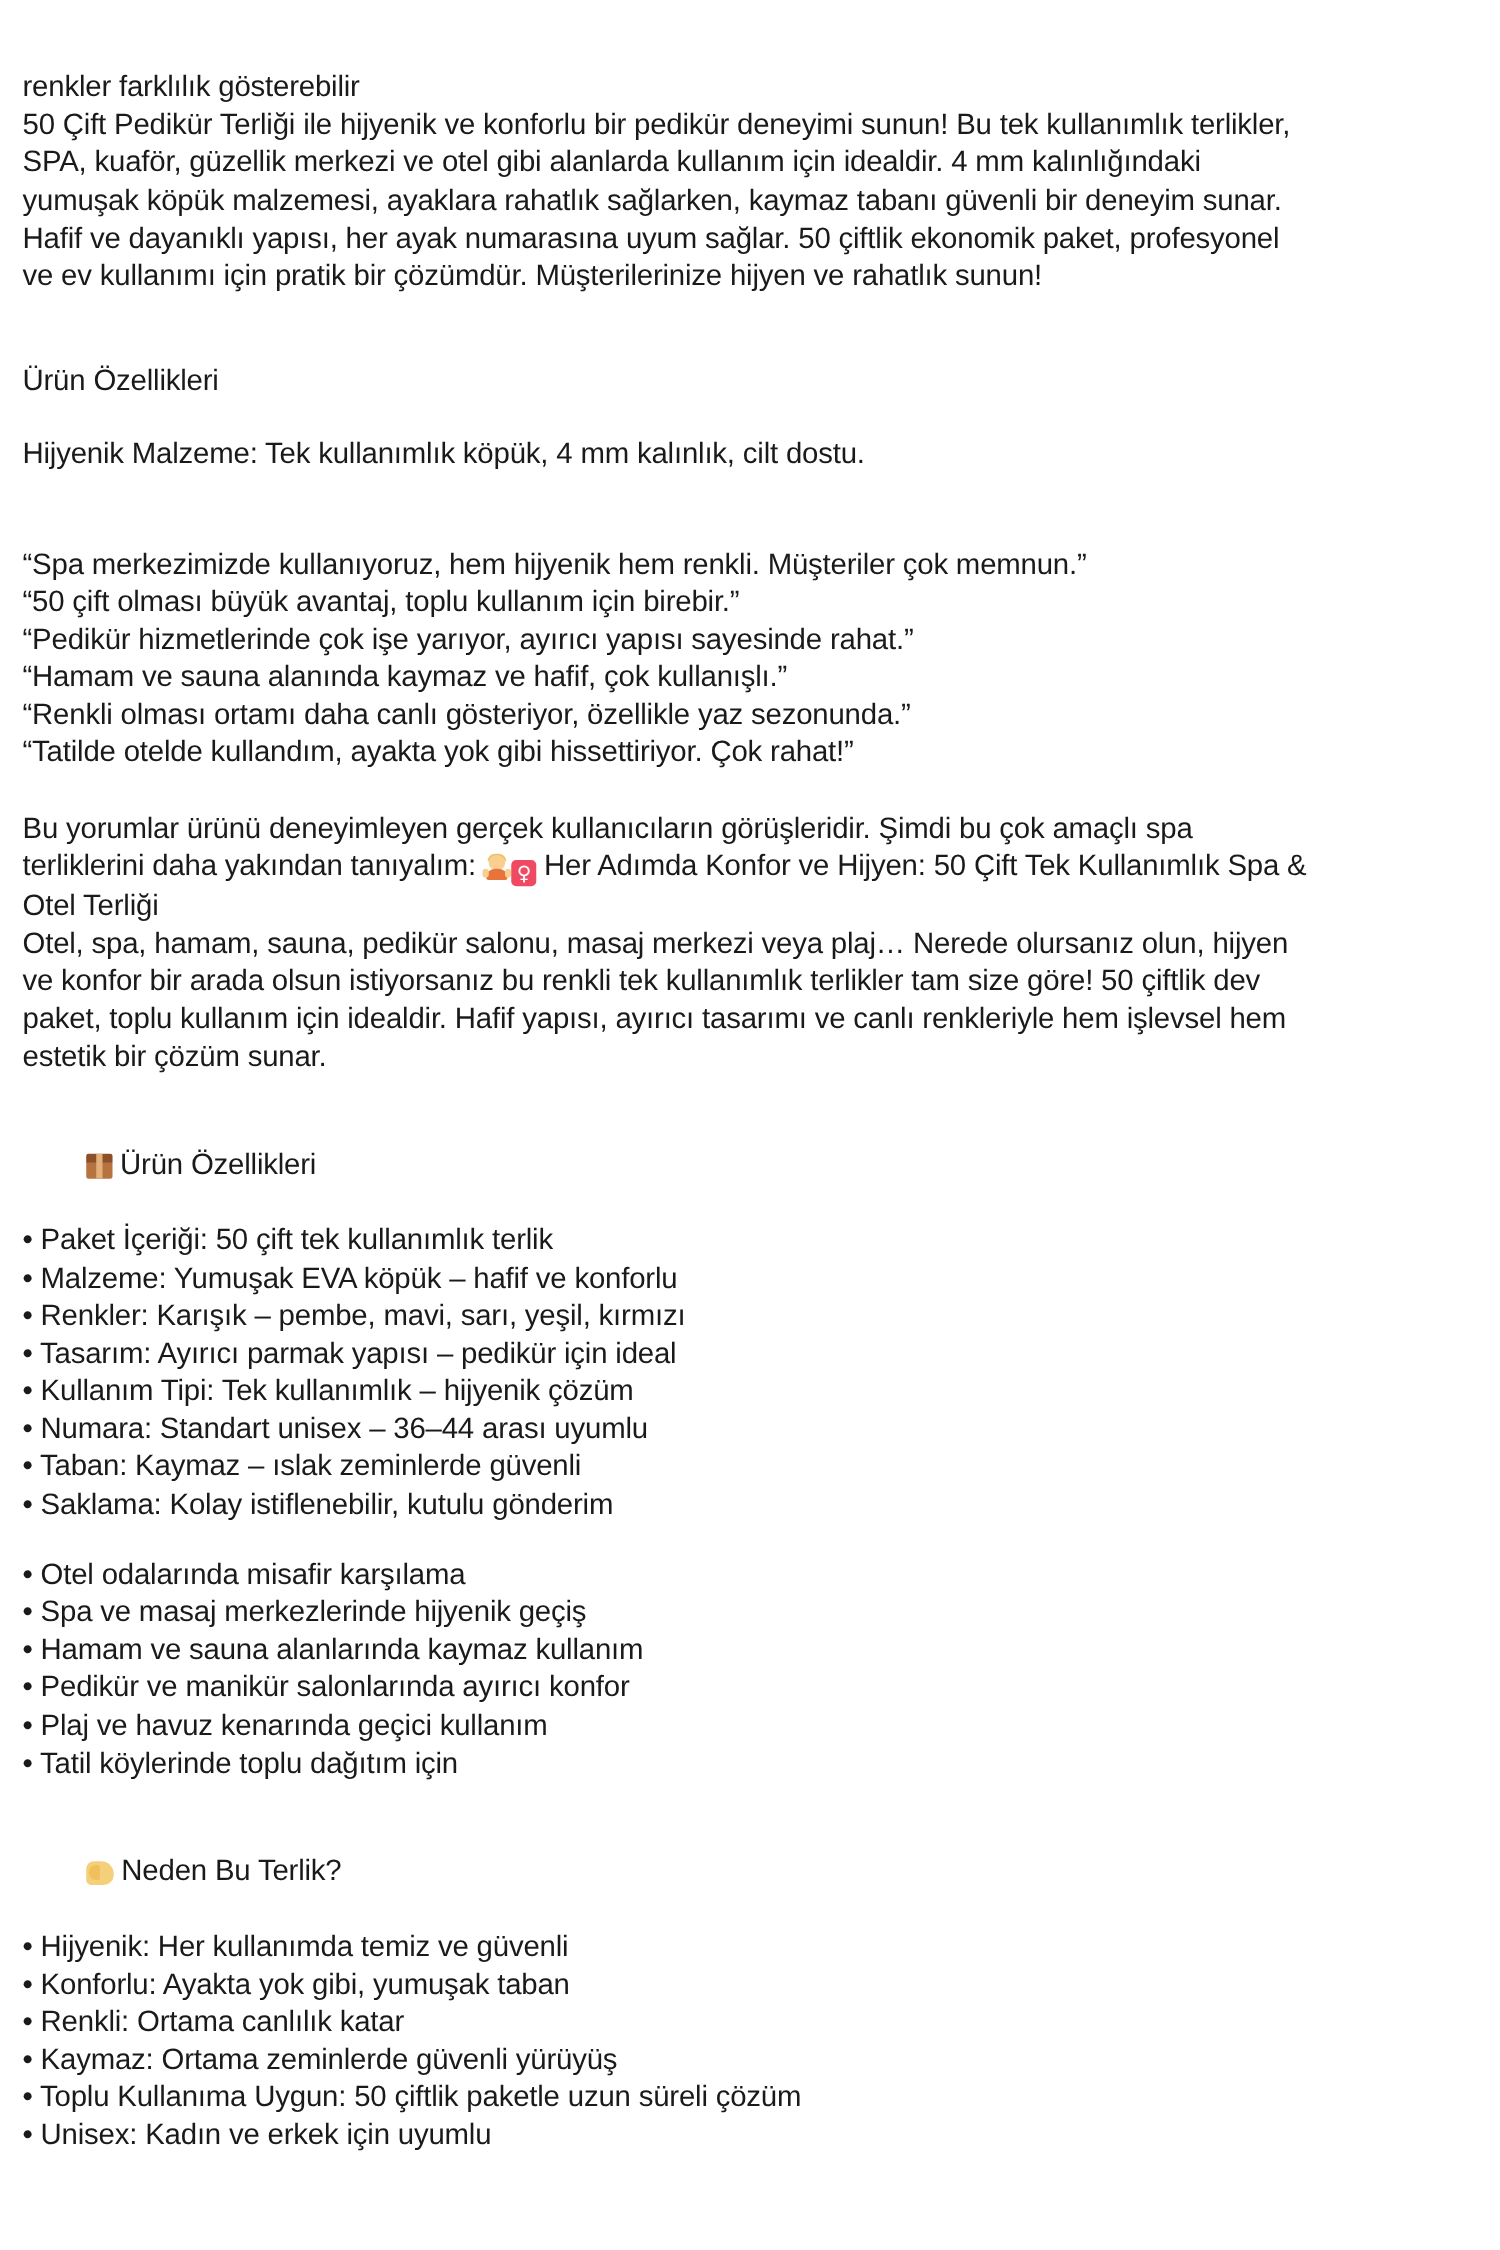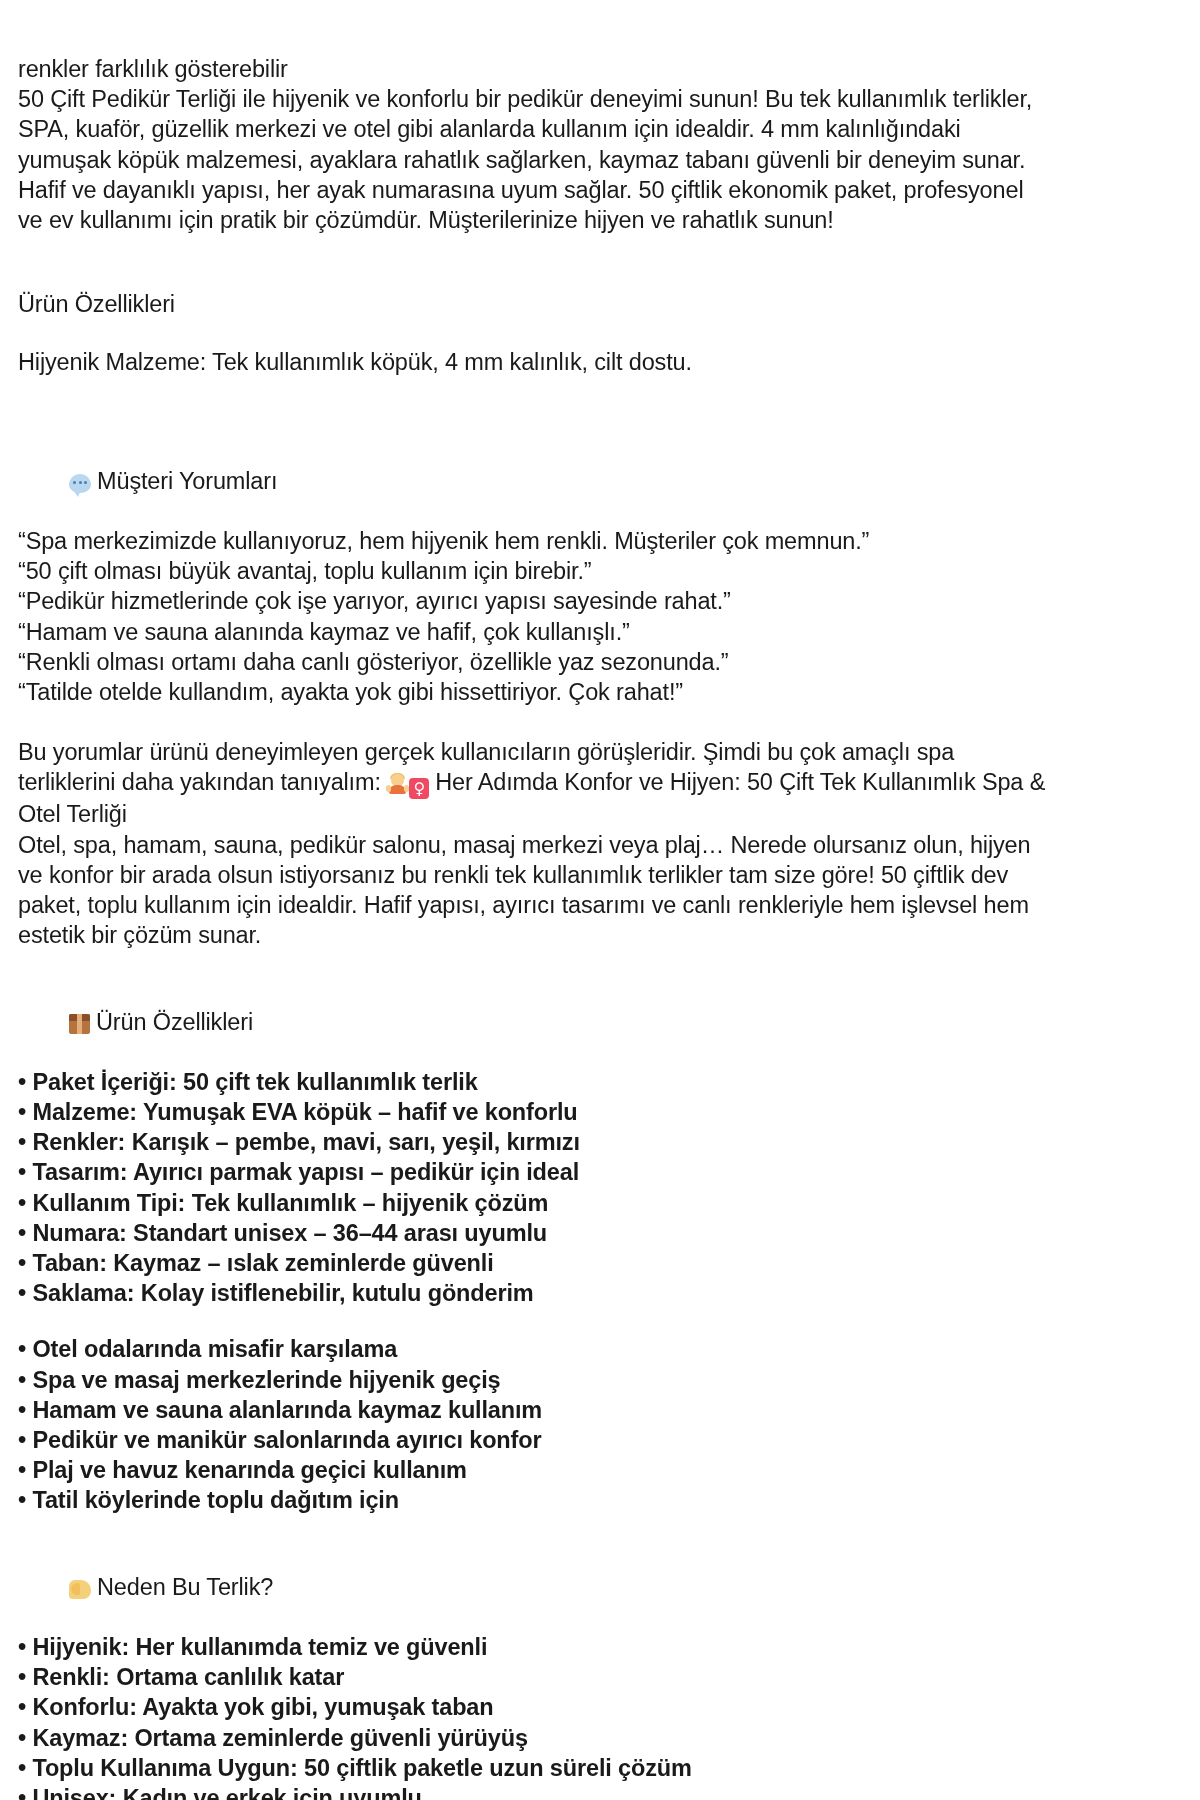--- a/index.html
+++ b/index.html
@@ -174,21 +174,20 @@
     content: "";
     position: absolute; left: 2px; top: 3px;
     width: 9px; height: 12px;
     background: #f0c05c;
     border-radius: 6px 2px 2px 6px;
   }
   .bullets { display: block; }
   .bullet {
     display: block;
     white-space: pre-wrap;
-    font-weight: bold;
   }
   .quote { display: block; white-space: pre-wrap; }
 </style>
 </head>
 <body>
 
 <div class="page">
   <div class="doc">
 
     <div class="block">
@@ -199,23 +198,20 @@
     <div class="spacer-sm"></div>
 
     <div class="block">
       <span class="line">Ürün Özellikleri</span>
       <span class="line">Hijyenik Malzeme: Tek kullanımlık köpük, 4 mm kalınlık, cilt dostu.</span>
     </div>
 
     <div class="spacer-lg"></div>
 
     <div class="block">
-      <div class="heading-row">
-        <span class="ico ico-speech"><span class="dots"><i></i><i></i><i></i></span></span><span>Müşteri Yorumları</span>
-      </div>
       <span class="quote">“Spa merkezimizde kullanıyoruz, hem hijyenik hem renkli. Müşteriler çok memnun.”</span>
       <span class="quote">“50 çift olması büyük avantaj, toplu kullanım için birebir.”</span>
       <span class="quote">“Pedikür hizmetlerinde çok işe yarıyor, ayırıcı yapısı sayesinde rahat.”</span>
       <span class="quote">“Hamam ve sauna alanında kaymaz ve hafif, çok kullanışlı.”</span>
       <span class="quote">“Renkli olması ortamı daha canlı gösteriyor, özellikle yaz sezonunda.”</span>
       <span class="quote">“Tatilde otelde kullandım, ayakta yok gibi hissettiriyor. Çok rahat!”</span>
     </div>
 
     <div class="spacer-md"></div>
 
@@ -256,22 +252,22 @@
     </div>
 
     <div class="spacer-sm"></div>
 
     <div class="block">
       <div class="heading-row">
         <span class="ico ico-biceps"></span><span>Neden Bu Terlik?</span>
       </div>
       <div class="bullets">
         <span class="bullet">• Hijyenik: Her kullanımda temiz ve güvenli</span>
+        <span class="bullet">• Konforlu: Ayakta yok gibi, yumuşak taban</span>
         <span class="bullet">• Renkli: Ortama canlılık katar</span>
-        <span class="bullet">• Konforlu: Ayakta yok gibi, yumuşak taban</span>
         <span class="bullet">• Kaymaz: Ortama zeminlerde güvenli yürüyüş</span>
         <span class="bullet">• Toplu Kullanıma Uygun: 50 çiftlik paketle uzun süreli çözüm</span>
         <span class="bullet">• Unisex: Kadın ve erkek için uyumlu</span>
 
       </div>
     </div>
 
   </div>
 </div>
 

